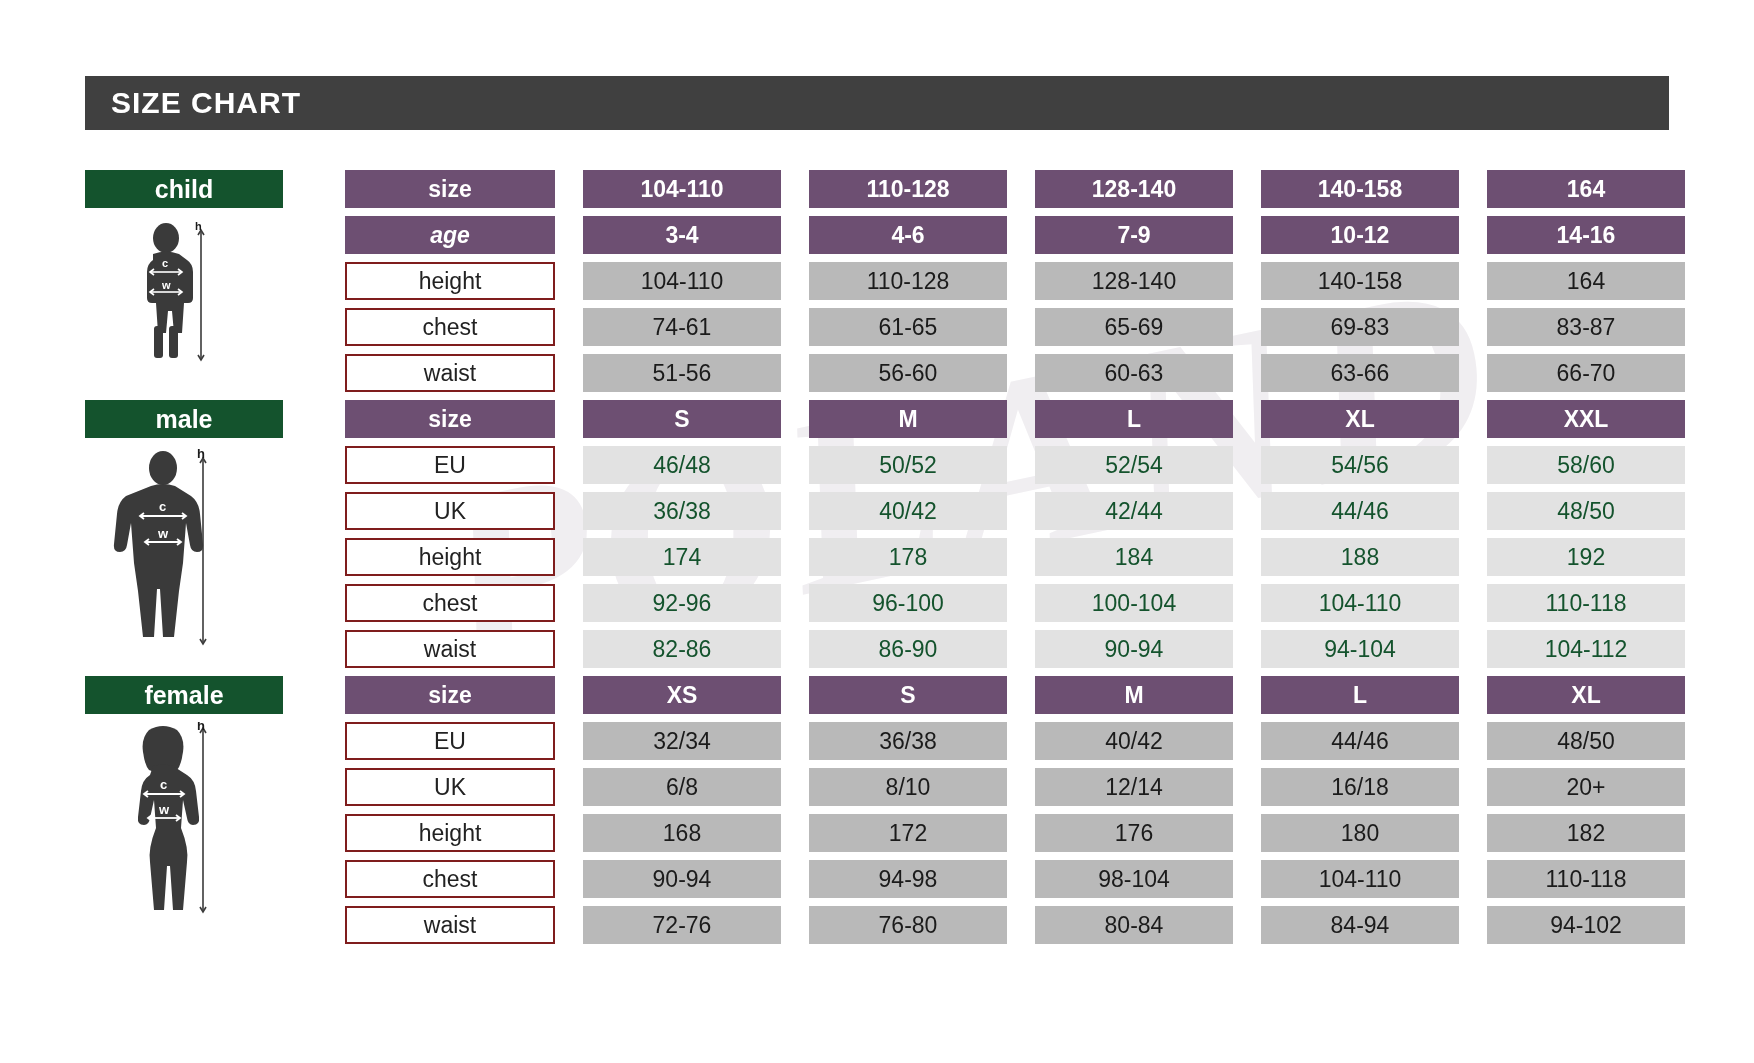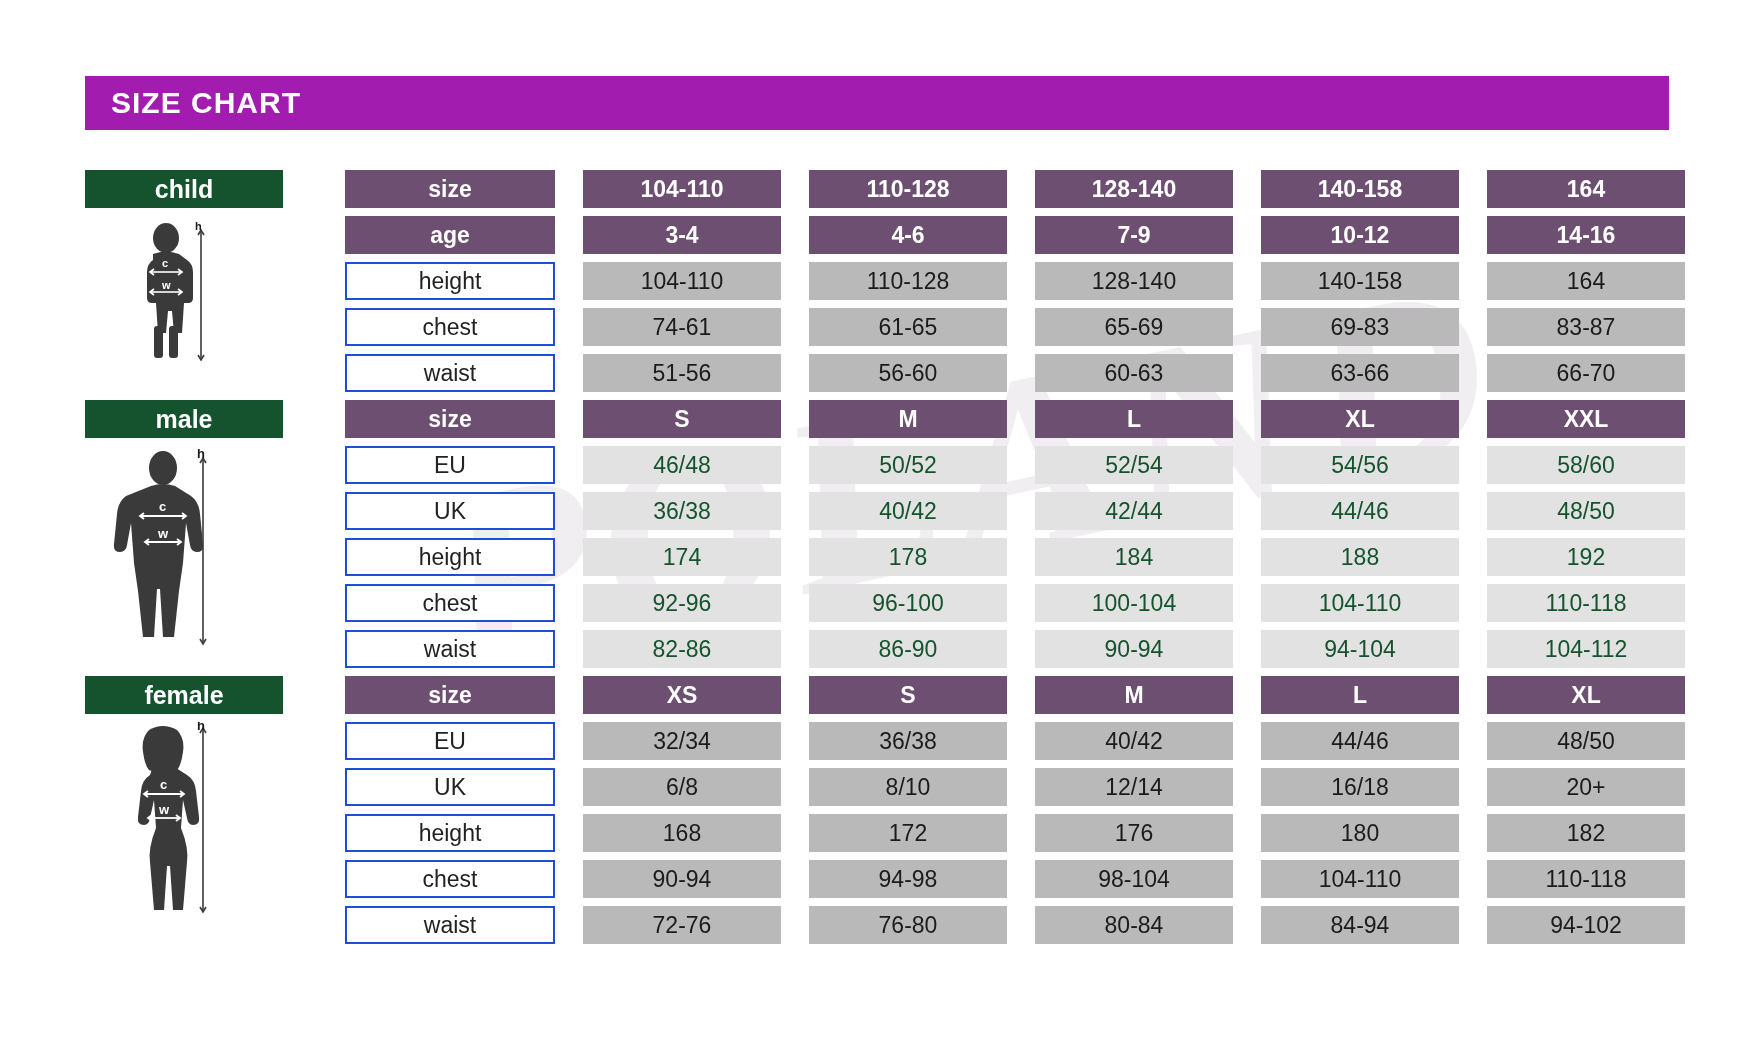--- a/index.html
+++ b/index.html
@@ -12,37 +12,37 @@
     position:absolute;left:430px;top:330px;
     font-family:"Liberation Serif", serif;
     font-size:250px;font-weight:700;font-style:italic;
     color:#f0eef1;letter-spacing:10px;
     transform:rotate(-12deg);
     user-select:none;z-index:0;white-space:nowrap;
   }
   .wrap{position:relative;z-index:2;padding:0;}
   .title-bar{
     position:absolute;left:85px;top:76px;width:1584px;height:54px;
-    background:#a21caf;display:flex;align-items:center;
+    background:#404040;display:flex;align-items:center;
   }
   .title-bar span{
     color:#ffffff;font-size:30px;font-weight:700;letter-spacing:1px;
     padding-left:26px;
   }
 
   
   .grid{position:absolute;left:85px;top:170px;}
   .row{display:flex;height:38px;margin-bottom:8px;align-items:stretch;}
   .cell{display:flex;align-items:center;justify-content:center;font-size:23px;}
   .c-attr{width:210px;margin-right:28px;}
   .c-val{width:198px;margin-right:28px;}
   .c-val:last-child{margin-right:0;}
 
   .purple{background:#6d4f72;color:#ffffff;font-weight:700;}
-  .outline{background:#ffffff;border:2px solid #1d4ed8;color:#222;box-sizing:border-box;}
+  .outline{background:#ffffff;border:2px solid #7f1d1d;color:#222;box-sizing:border-box;}
   .grey{background:#b9b9b9;color:#1b1b1b;}
   .grey-light{background:#e2e2e2;color:#14532d;}
 
   .groupname{
     width:198px;margin-right:22px;background:#14532d;color:#fff;
     font-weight:700;font-size:25px;display:flex;align-items:center;justify-content:center;
   }
   .figwrap{
     width:198px;margin-right:22px;display:flex;align-items:center;justify-content:center;
   }
@@ -95,21 +95,21 @@
         <div class="rightcol">
           <div class="row">
             <div class="cell c-attr purple" style="font-weight: 700;">size</div>
             <div class="cell c-val purple">104-110</div>
             <div class="cell c-val purple">110-128</div>
             <div class="cell c-val purple">128-140</div>
             <div class="cell c-val purple">140-158</div>
             <div class="cell c-val purple">164</div>
           </div>
           <div class="row">
-            <div class="cell c-attr purple" style="font-weight: 700;">age</div>
+            <div class="cell c-attr purple" style="font-weight: 700; font-style: italic;">age</div>
             <div class="cell c-val purple">3-4</div>
             <div class="cell c-val purple">4-6</div>
             <div class="cell c-val purple">7-9</div>
             <div class="cell c-val purple">10-12</div>
             <div class="cell c-val purple">14-16</div>
           </div>
           <div class="row">
             <div class="cell c-attr outline" style="font-weight: 400;">height</div>
             <div class="cell c-val grey">104-110</div>
             <div class="cell c-val grey">110-128</div>

